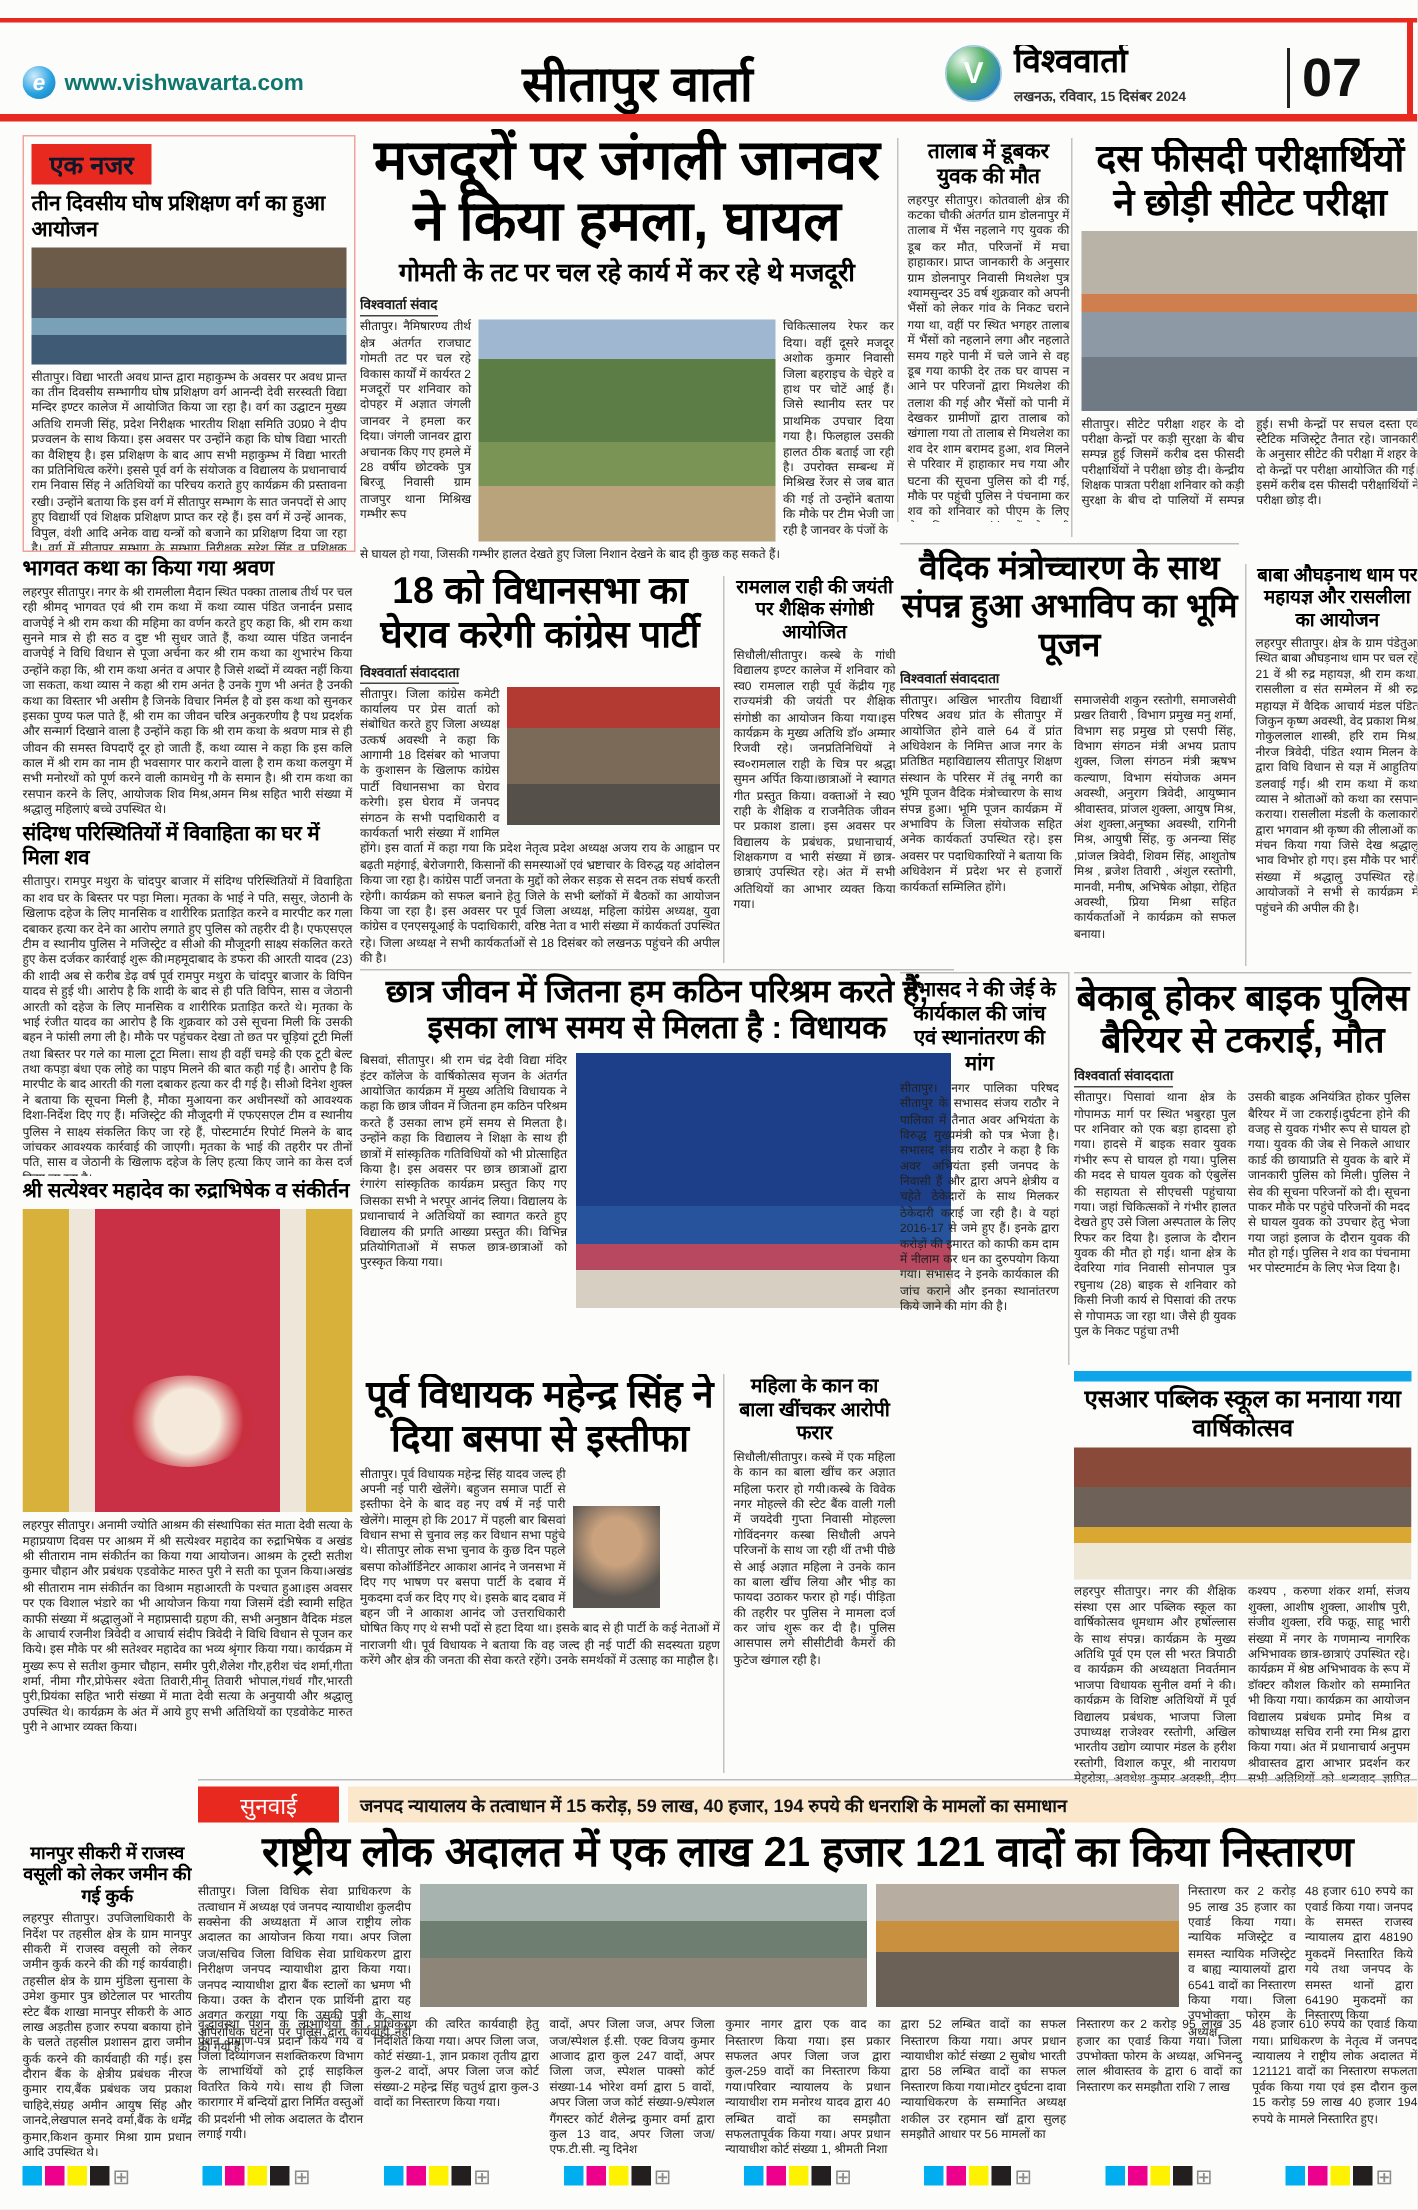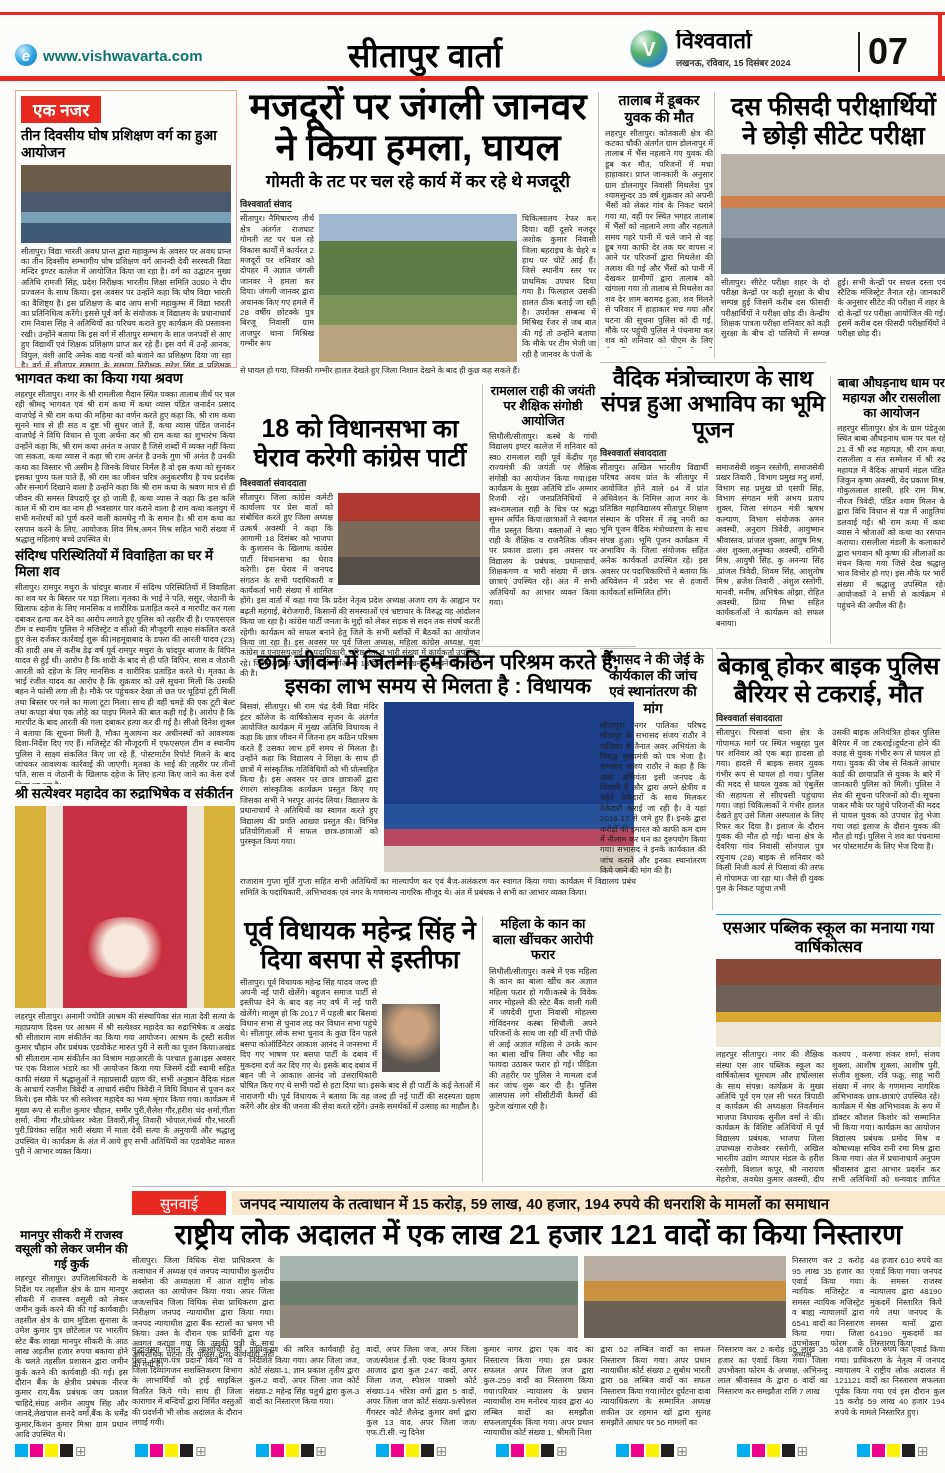--- a/index.html
+++ b/index.html
@@ -39,23 +39,23 @@
   .ph-deity{background:linear-gradient(90deg,#d8b13a 0 14%,#efe6da 14% 22%,#c92f45 22% 78%,#efe6da 78% 86%,#d8b13a 86%);}
   .ph-deity::after{content:"";position:absolute;left:30%;top:55%;width:40%;height:30%;border-radius:50%;
       background:radial-gradient(circle,#f4e9da 0 40%,#c9303f 70%);}
   .ph-ctet{background:linear-gradient(180deg,#b9b2a6 0 35%,#cf7f4e 35% 45%,#8d9aa6 45% 70%,#6f7a85 70%);}
   .ph-stage{background:linear-gradient(180deg,#1d3f8a 0 60%,#27539c 60% 75%,#b8485f 75% 85%,#d7d0c2 85%);}
   .ph-portrait{background:radial-gradient(circle at 50% 35%,#caa27e 0 30%,#5a5550 70%);}
   .ph-dais{background:linear-gradient(180deg,#8a4a3a 0 30%,#6e6258 30% 60%,#d9a832 60% 72%,#efe7d6 72%);}
   .ph-court{background:linear-gradient(180deg,#a7b3ae 0 30%,#6e7f72 30% 60%,#8d8577 60%);}
   .ph-award{background:linear-gradient(180deg,#b7ada0 0 30%,#c9903f 30% 55%,#6b6157 55%);}
   .eknajar-box{border:1px solid #efa39b;padding:5px;}
-  .eknajar-label{background:#e8291f;color:#ffffff;font-weight:bold;font-size:17px;padding:2px 12px;display:inline-block;margin-bottom:4px;}
+  .eknajar-label{background:#e8291f;color:#0f172a;font-weight:bold;font-size:17px;padding:2px 12px;display:inline-block;margin-bottom:4px;}
   .sunwai{background:#e8291f;color:#fff;font-weight:normal;font-size:15px;display:flex;align-items:center;justify-content:center;}
-  .strip{background:#fbe7cc;font-weight:bold;font-size:15px;display:flex;align-items:center;padding:0 8px;color:#111;}
+  .strip{background:#fbe7cc;font-weight:bold;font-size:12px;display:flex;align-items:center;padding:0 8px;color:#111;}
   
   .cbar{position:absolute;top:1444px;left:15px;width:915px;display:flex;justify-content:space-between;}
   .cgrp{display:flex;gap:2px;align-items:center;}
   .cgrp span{width:13px;height:13px;display:inline-block;}
   .c-c{background:#00adee;} .c-m{background:#ec008c;} .c-y{background:#fff200;} .c-k{background:#231f20;}
   .c-r{width:15px;height:15px;color:#8a8a8a;font-size:14px;line-height:14px;}
   .c-r::before{content:"⊞";}
 </style>
 </head>
 <body>
@@ -114,39 +114,38 @@
       <span class="byline">विश्ववार्ता संवाद</span>
     </div>
     <div style="display:flex;gap:5px;height:150px;">
       <div class="body" style="width:74px;">सीतापुर। नैमिषारण्य तीर्थ क्षेत्र अंतर्गत राजघाट गोमती तट पर चल रहे विकास कार्यों में कार्यरत 2 मजदूरों पर शनिवार को दोपहर में अज्ञात जंगली जानवर ने हमला कर दिया। जंगली जानवर द्वारा अचानक किए गए हमले में 28 वर्षीय छोटक्के पुत्र बिरजू निवासी ग्राम ताजपुर थाना मिश्रिख गम्भीर रूप</div>
       <div class="photo ph-field" style="width:198px;height:148px;"></div>
       <div class="body" style="width:74px;">चिकित्सालय रेफर कर दिया। वहीं दूसरे मजदूर अशोक कुमार निवासी जिला बहराइच के चेहरे व हाथ पर चोटें आई हैं। जिसे स्थानीय स्तर पर प्राथमिक उपचार दिया गया है। फिलहाल उसकी हालत ठीक बताई जा रही है। उपरोक्त सम्बन्ध में मिश्रिख रेंजर से जब बात की गई तो उन्होंने बताया कि मौके पर टीम भेजी जा रही है जानवर के पंजों के</div>
     </div>
     <div class="body" style="margin-top:2px;">से घायल हो गया, जिसकी गम्भीर हालत देखते हुए जिला    निशान देखने के बाद ही कुछ कह सकते हैं।</div>
   </div>
 
-  <div class="abs" style="left:240px;top:380px;width:240px;height:262px;margin-top:34px;">
+  <div class="abs" style="left:240px;top:380px;width:240px;height:262px;">
     <div class="h-md" style="font-size:25px;">18 को विधानसभा का घेराव करेगी कांग्रेस पार्टी</div>
     <div><span class="byline">विश्ववार्ता संवाददाता</span></div>
     <div class="photo ph-congress" style="float:right;width:142px;height:92px;margin:0 0 3px 5px;"></div>
     <div class="body" style="height:178px;">सीतापुर। जिला कांग्रेस कमेटी कार्यालय पर प्रेस वार्ता को संबोधित करते हुए जिला अध्यक्ष उत्कर्ष अवस्थी ने कहा कि आगामी 18 दिसंबर को भाजपा के कुशासन के खिलाफ कांग्रेस पार्टी विधानसभा का घेराव करेगी। इस घेराव में जनपद संगठन के सभी पदाधिकारी व कार्यकर्ता भारी संख्या में शामिल होंगे। इस वार्ता में कहा गया कि प्रदेश नेतृत्व प्रदेश अध्यक्ष अजय राय के आह्वान पर बढ़ती महंगाई, बेरोजगारी, किसानों की समस्याओं एवं भ्रष्टाचार के विरुद्ध यह आंदोलन किया जा रहा है। कांग्रेस पार्टी जनता के मुद्दों को लेकर सड़क से सदन तक संघर्ष करती रहेगी। कार्यक्रम को सफल बनाने हेतु जिले के सभी ब्लॉकों में बैठकों का आयोजन किया जा रहा है। इस अवसर पर पूर्व जिला अध्यक्ष, महिला कांग्रेस अध्यक्ष, युवा कांग्रेस व एनएसयूआई के पदाधिकारी, वरिष्ठ नेता व भारी संख्या में कार्यकर्ता उपस्थित रहे। जिला अध्यक्ष ने सभी कार्यकर्ताओं से 18 दिसंबर को लखनऊ पहुंचने की अपील की है।</div>
   </div>
 
   <div class="abs vdiv" style="left:482px;top:384px;width:108px;height:258px;">
     <div class="h-sm" style="font-size:12.5px;">रामलाल राही की जयंती पर शैक्षिक संगोष्ठी आयोजित</div>
     <div class="body" style="height:216px;margin-top:3px;">सिधौली/सीतापुर। कस्बे के गांधी विद्यालय इण्टर कालेज में शनिवार को स्व0 रामलाल राही पूर्व केंद्रीय गृह राज्यमंत्री की जयंती पर शैक्षिक संगोष्ठी का आयोजन किया गया।इस कार्यक्रम के मुख्य अतिथि डॉ० अम्मार रिजवी रहे। जनप्रतिनिधियों ने स्व०रामलाल राही के चित्र पर श्रद्धा सुमन अर्पित किया।छात्राओं ने स्वागत गीत प्रस्तुत किया। वक्ताओं ने स्व0 राही के शैक्षिक व राजनैतिक जीवन पर प्रकाश डाला। इस अवसर पर विद्यालय के प्रबंधक, प्रधानाचार्य, शिक्षकगण व भारी संख्या में छात्र-छात्राएं उपस्थित रहे। अंत में सभी अतिथियों का आभार व्यक्त किया गया।</div>
   </div>
 
   <div class="abs" style="left:240px;top:646px;width:396px;height:262px;border-top:1px solid #bbb;padding-top:3px;">
     <div class="h-md" style="font-size:21px;">छात्र जीवन में जितना हम कठिन परिश्रम करते हैं, इसका लाभ समय से मिलता है : विधायक</div>
     <div style="display:flex;gap:6px;margin-top:4px;height:172px;">
       <div class="body" style="width:138px;">बिसवां, सीतापुर। श्री राम चंद्र देवी विद्या मंदिर इंटर कॉलेज के वार्षिकोत्सव सृजन के अंतर्गत आयोजित कार्यक्रम में मुख्य अतिथि विधायक ने कहा कि छात्र जीवन में जितना हम कठिन परिश्रम करते हैं उसका लाभ हमें समय से मिलता है। उन्होंने कहा कि विद्यालय ने शिक्षा के साथ ही छात्रों में सांस्कृतिक गतिविधियों को भी प्रोत्साहित किया है। इस अवसर पर छात्र छात्राओं द्वारा रंगारंग सांस्कृतिक कार्यक्रम प्रस्तुत किए गए जिसका सभी ने भरपूर आनंद लिया। विद्यालय के प्रधानाचार्य ने अतिथियों का स्वागत करते हुए विद्यालय की प्रगति आख्या प्रस्तुत की। विभिन्न प्रतियोगिताओं में सफल छात्र-छात्राओं को पुरस्कृत किया गया।</div>
       <div class="photo ph-stage" style="width:250px;height:170px;"></div>
     </div>
-    <div class="body" style="margin-top:3px;height:28px;">राजाराम गुप्ता मूर्ति गुप्ता सहित सभी अतिथियों का माल्यार्पण कर एवं बैज-अलंकरण कर स्वागत किया गया। कार्यक्रम में विद्यालय प्रबंध समिति के पदाधिकारी, अभिभावक एवं नगर के गणमान्य नागरिक मौजूद थे। अंत में प्रबंधक ने सभी का आभार व्यक्त किया।</div>
   </div>
 
   <div class="abs" style="left:240px;top:916px;width:240px;height:266px;">
     <div class="h-md" style="font-size:25px;">पूर्व विधायक महेन्द्र सिंह ने दिया बसपा से इस्तीफा</div>
     <div class="photo ph-portrait" style="float:right;width:58px;height:68px;margin:30px 40px 3px 5px;"></div>
     <div class="body" style="height:190px;margin-top:4px;">सीतापुर। पूर्व विधायक महेन्द्र सिंह यादव जल्द ही अपनी नई पारी खेलेंगे। बहुजन समाज पार्टी से इस्तीफा देने के बाद वह नए वर्ष में नई पारी खेलेंगे। मालूम हो कि 2017 में पहली बार बिसवां विधान सभा से चुनाव लड़ कर विधान सभा पहुंचे थे। सीतापुर लोक सभा चुनाव के कुछ दिन पहले बसपा कोऑर्डिनेटर आकाश आनंद ने जनसभा में दिए गए भाषण पर बसपा पार्टी के दबाव में मुकदमा दर्ज कर दिए गए थे। इसके बाद दबाव में बहन जी ने आकाश आनंद जो उत्तराधिकारी घोषित किए गए थे सभी पदों से हटा दिया था। इसके बाद से ही पार्टी के कई नेताओं में नाराजगी थी। पूर्व विधायक ने बताया कि वह जल्द ही नई पार्टी की सदस्यता ग्रहण करेंगे और क्षेत्र की जनता की सेवा करते रहेंगे। उनके समर्थकों में उत्साह का माहौल है।</div>
   </div>
 
   <div class="abs vdiv" style="left:482px;top:916px;width:108px;height:266px;">
     <div class="h-sm" style="font-size:13px;">महिला के कान का बाला खींचकर आरोपी फरार</div>
@@ -185,21 +184,21 @@
 
   <div class="abs" style="left:716px;top:648px;width:225px;height:258px;border-top:1px solid #bbb;padding-top:3px;">
     <div class="h-md" style="font-size:24px;">बेकाबू होकर बाइक पुलिस बैरियर से टकराई, मौत</div>
     <div><span class="byline">विश्ववार्ता संवाददाता</span></div>
     <div style="display:flex;gap:8px;height:166px;">
       <div class="body" style="width:108px;">सीतापुर। पिसावां थाना क्षेत्र के गोपामऊ मार्ग पर स्थित भबुरहा पुल पर शनिवार को एक बड़ा हादसा हो गया। हादसे में बाइक सवार युवक गंभीर रूप से घायल हो गया। पुलिस की मदद से घायल युवक को एंबुलेंस की सहायता से सीएचसी पहुंचाया गया। जहां चिकित्सकों ने गंभीर हालत देखते हुए उसे जिला अस्पताल के लिए रिफर कर दिया है। इलाज के दौरान युवक की मौत हो गई। थाना क्षेत्र के देवरिया गांव निवासी सोनपाल पुत्र रघुनाथ (28) बाइक से शनिवार को किसी निजी कार्य से पिसावां की तरफ से गोपामऊ जा रहा था। जैसे ही युवक पुल के निकट पहुंचा तभी</div>
       <div class="body" style="width:108px;">उसकी बाइक अनियंत्रित होकर पुलिस बैरियर में जा टकराई।दुर्घटना होने की वजह से युवक गंभीर रूप से घायल हो गया। युवक की जेब से निकले आधार कार्ड की छायाप्रति से युवक के बारे में जानकारी पुलिस को मिली। पुलिस ने सेव की सूचना परिजनों को दी। सूचना पाकर मौके पर पहुंचे परिजनों की मदद से घायल युवक को उपचार हेतु भेजा गया जहां इलाज के दौरान युवक की मौत हो गई। पुलिस ने शव का पंचनामा भर पोस्टमार्टम के लिए भेज दिया है।</div>
     </div>
   </div>
 
-  <div class="abs" style="left:716px;top:914px;width:225px;height:266px;border-top:1px solid #0ea5e9;padding-top:3px;">
+  <div class="abs" style="left:716px;top:914px;width:225px;height:266px;border-top:7px solid #0ea5e9;padding-top:3px;">
     <div class="h-sm" style="font-size:16px;">एसआर पब्लिक स्कूल का मनाया गया वार्षिकोत्सव</div>
     <div class="photo ph-dais" style="width:100%;height:88px;margin:3px 0;"></div>
     <div style="display:flex;gap:8px;height:148px;">
       <div class="body" style="width:108px;">लहरपुर सीतापुर। नगर की शैक्षिक संस्था एस आर पब्लिक स्कूल का वार्षिकोत्सव धूमधाम और हर्षोल्लास के साथ संपन्न। कार्यक्रम के मुख्य अतिथि पूर्व एम एल सी भरत त्रिपाठी व कार्यक्रम की अध्यक्षता निवर्तमान भाजपा विधायक सुनील वर्मा ने की। कार्यक्रम के विशिष्ट अतिथियों में पूर्व विद्यालय प्रबंधक, भाजपा जिला उपाध्यक्ष राजेश्वर रस्तोगी, अखिल भारतीय उद्योग व्यापार मंडल के हरीश रस्तोगी, विशाल कपूर, श्री नारायण मेहरोत्रा, अवधेश कुमार अवस्थी, दीप निगम, नवल किशोर मिश्र, संतोष</div>
       <div class="body" style="width:108px;">कश्यप , करुणा शंकर शर्मा, संजय शुक्ला, आशीष शुक्ला, आशीष पुरी, संजीव शुक्ला, रवि फक्रू, साहू भारी संख्या में नगर के गणमान्य नागरिक अभिभावक छात्र-छात्राएं उपस्थित रहे। कार्यक्रम में श्रेष्ठ अभिभावक के रूप में डॉक्टर कौशल किशोर को सम्मानित भी किया गया। कार्यक्रम का आयोजन विद्यालय प्रबंधक प्रमोद मिश्र व कोषाध्यक्ष सचिव रानी रमा मिश्र द्वारा किया गया। अंत में प्रधानाचार्य अनुपम श्रीवास्तव द्वारा आभार प्रदर्शन कर सभी अतिथियों को धन्यवाद ज्ञापित किया गया।</div>
     </div>
   </div>
 
   <div class="abs" style="left:132px;top:1186px;width:813px;height:254px;border-top:1px solid #bbb;padding-top:4px;">
     <div style="display:flex;gap:6px;height:24px;">

